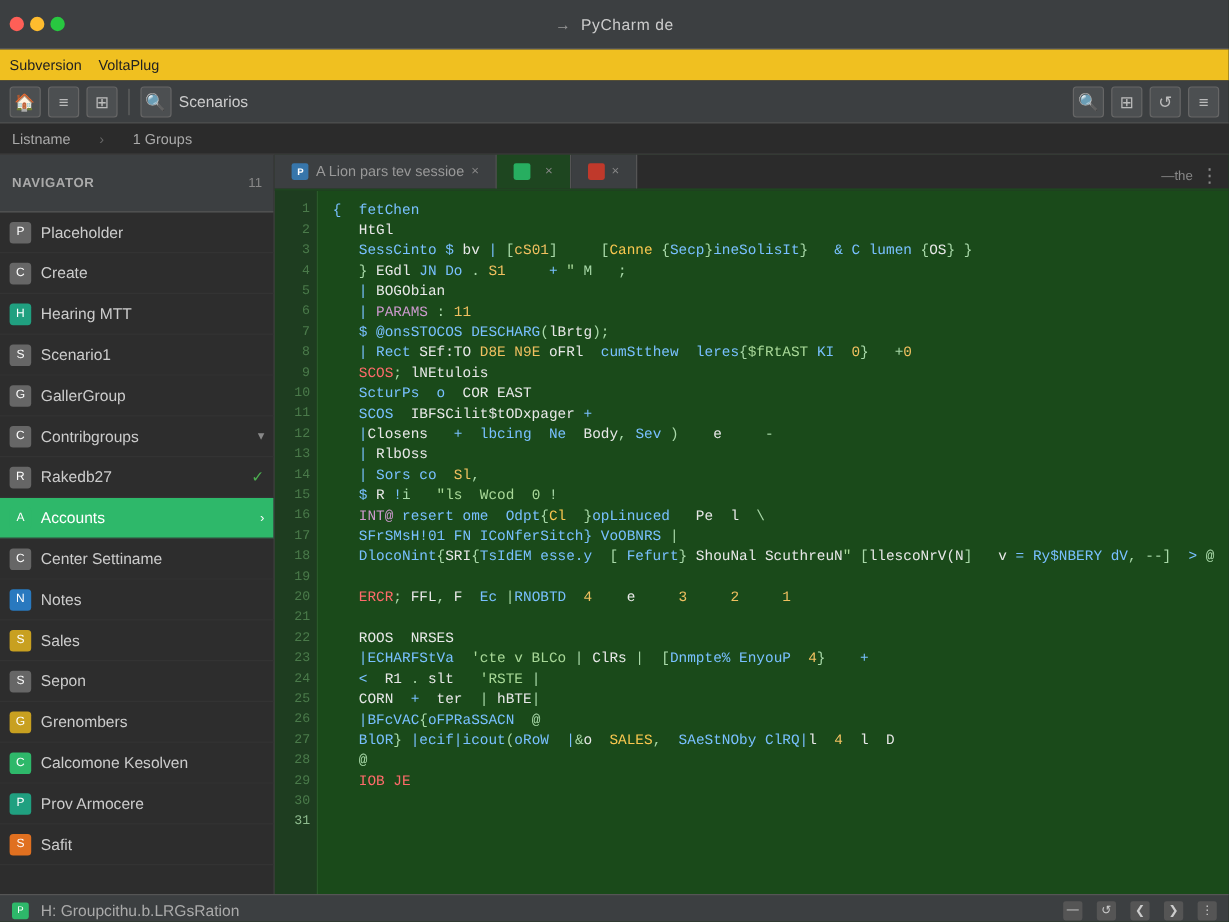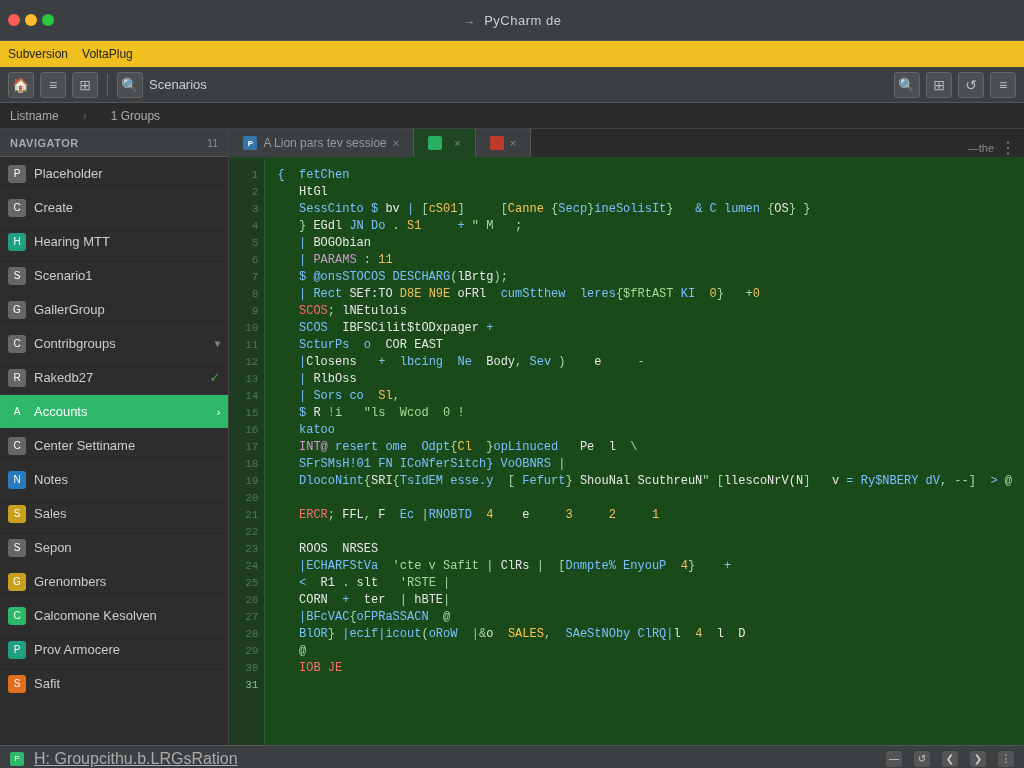--- a/index.html
+++ b/index.html
@@ -99,21 +99,21 @@
     
     #sidebar {
       width: 255px;
       background: #2d2d2d;
       border-right: 1px solid #444;
       display: flex;
       flex-direction: column;
       overflow-y: auto;
     }
     .sidebar-header {
-      height: 28px;
+      height: 48px;
       background: #3c3f41;
       display: flex;
       align-items: center;
       padding: 0 10px;
       border-bottom: 1px solid #555;
     }
     .sidebar-header-text {
       font-size: 11px;
       color: #aaa;
       font-weight: 600;
@@ -294,26 +294,25 @@
     #statusbar {
       height: 26px;
       background: #3c3f41;
       display: flex;
       align-items: center;
       padding: 0 10px;
       border-top: 1px solid #555;
       gap: 10px;
     }
     .status-item {
-      font-size: 16px;
+      font-size: 13px;
       color: #aaa;
       display: flex;
       align-items: center;
       gap: 4px;
-      text-decoration: underline;
     }
     .status-icon {
       width: 14px; height: 14px;
       border-radius: 2px;
       background: #2eb86a;
       display: flex; align-items: center; justify-content: center;
       font-size: 8px;
       color: #fff;
     }
     .status-right {
@@ -509,35 +508,34 @@
       <div id="code-area">
         <div class="code-line"><span class="op">{</span>  <span class="fn">fetChen</span></div>
         <div class="code-line">   <span class="var">HtGl</span></div>
         <div class="code-line">   <span class="fn">SessCinto</span> <span class="op">$</span> <span class="var">bv</span> <span class="op">|</span> [<span class="num">cS01</span>]     [<span class="cls">Canne</span> {<span class="fn">Secp</span>}<span class="fn">ineSolisIt</span>}   <span class="op">&amp;</span> <span class="fn">C lumen</span> {<span class="var">OS</span>} }</div>
         <div class="code-line">   } <span class="var">EGdl</span> <span class="fn">JN Do</span> . <span class="num">S1</span>     <span class="op">+</span> <span class="st">"</span> M   ;</div>
         <div class="code-line">   <span class="op">|</span> <span class="var">BOGObian</span></div>
         <div class="code-line">   <span class="op">|</span> <span class="kw">PARAMS</span> : <span class="num">11</span></div>
         <div class="code-line">   <span class="op">$</span> <span class="fn">@onsSTOCOS</span> <span class="fn">DESCHARG</span>(<span class="var">lBrtg</span>);</div>
         <div class="code-line">   <span class="op">|</span> <span class="fn">Rect</span> <span class="var">SEf:TO</span> <span class="num">D8E N9E</span> <span class="var">oFRl</span>  <span class="fn">cumStthew</span>  <span class="fn">leres</span>{<span class="st">$fRtAST</span> <span class="fn">KI</span>  <span class="num">0</span>}   +<span class="num">0</span></div>
         <div class="code-line">   <span class="err">SCOS</span>; <span class="var">lNEtulois</span></div>
+        <div class="code-line">   <span class="fn">ScturPs</span>  <span class="op">o</span>  <span class="var">COR EAST</span></div>
         <div class="code-line">   <span class="fn">SCOS</span>  <span class="var">IBFSCilit$tODxpager</span> <span class="op">+</span></div>
-        <div class="code-line">   <span class="fn">ScturPs</span>  <span class="op">o</span>  <span class="var">COR EAST</span></div>
         <div class="code-line">   <span class="op">|</span><span class="var">Closens</span>   <span class="op">+</span>  <span class="fn">lbcing</span>  <span class="fn">Ne</span>  <span class="var">Body</span>, <span class="fn">Sev</span> )    <span class="var">e</span>     -</div>
         <div class="code-line">   <span class="op">|</span> <span class="var">RlbOss</span></div>
         <div class="code-line">   <span class="op">|</span> <span class="fn">Sors co</span>  <span class="num">Sl</span>,</div>
         <div class="code-line">   <span class="op">$</span> <span class="var">R</span> <span class="op">!</span>i   <span class="st">"ls  Wcod  0</span> !</div>
-        <div class="code-line">   <span class="fn">katoo</span></div>
         <div class="code-line">   <span class="kw">INT@</span> <span class="fn">resert ome</span>  <span class="fn">Odpt</span>{<span class="cls">Cl</span>  }<span class="fn">opLinuced</span>   <span class="var">Pe</span>  <span class="var">l</span>  \</div>
         <div class="code-line">   <span class="fn">SFrSMsH!01 FN ICoNferSitch} VoOBNRS</span> |</div>
         <div class="code-line">   <span class="fn">DlocoNint</span>{<span class="var">SRI</span>{<span class="fn">TsIdEM esse.y</span>  [ <span class="fn">Fefurt</span>} <span class="var">ShouNal ScuthreuN</span><span class="st">"</span> [<span class="var">llescoNrV(N</span>]   <span class="var">v</span> <span class="op">=</span> <span class="fn">Ry$NBERY dV</span>, --]  <span class="op">&gt;</span> @</div>
         <div class="code-line">   </div>
         <div class="code-line">   <span class="err">ERCR</span>; <span class="var">FFL</span>, <span class="var">F</span>  <span class="fn">Ec</span> |<span class="fn">RNOBTD</span>  <span class="num">4</span>    <span class="var">e</span>     <span class="num">3</span>     <span class="num">2</span>     <span class="num">1</span></div>
         <div class="code-line">   </div>
         <div class="code-line">   <span class="var">ROOS</span>  <span class="var">NRSES</span></div>
-        <div class="code-line">   <span class="op">|</span><span class="fn">ECHARFStVa</span>  <span class="st">'cte v Safit</span> | <span class="var">ClRs</span> |  [<span class="fn">Dnmpte%</span> <span class="fn">EnyouP</span>  <span class="num">4</span>}    <span class="op">+</span></div>
+        <div class="code-line">   <span class="op">|</span><span class="fn">ECHARFStVa</span>  <span class="st">'cte v BLCo</span> | <span class="var">ClRs</span> |  [<span class="fn">Dnmpte%</span> <span class="fn">EnyouP</span>  <span class="num">4</span>}    <span class="op">+</span></div>
         <div class="code-line">   <span class="op">&lt;</span>  <span class="var">R1</span> . <span class="var">slt</span>   <span class="st">'RSTE</span> |</div>
         <div class="code-line">   <span class="var">CORN</span>  <span class="op">+</span>  <span class="var">ter</span>  | <span class="var">hBTE</span>|</div>
         <div class="code-line">   <span class="op">|</span><span class="fn">BFcVAC</span>{<span class="fn">oFPRaSSACN</span>  @</div>
         <div class="code-line">   <span class="fn">BlOR</span>} <span class="op">|</span><span class="fn">ecif</span><span class="op">|</span><span class="fn">icout</span>(<span class="fn">oRoW</span>  <span class="op">|</span>&amp;<span class="var">o</span>  <span class="cls">SALES</span>,  <span class="fn">SAeStNOby ClRQ</span><span class="op">|</span><span class="var">l</span>  <span class="num">4</span>  <span class="var">l</span>  <span class="var">D</span></div>
         <div class="code-line">   @</div>
         <div class="code-line">   <span class="err">IOB JE</span></div>
       </div>
     </div>
   </div>
 

